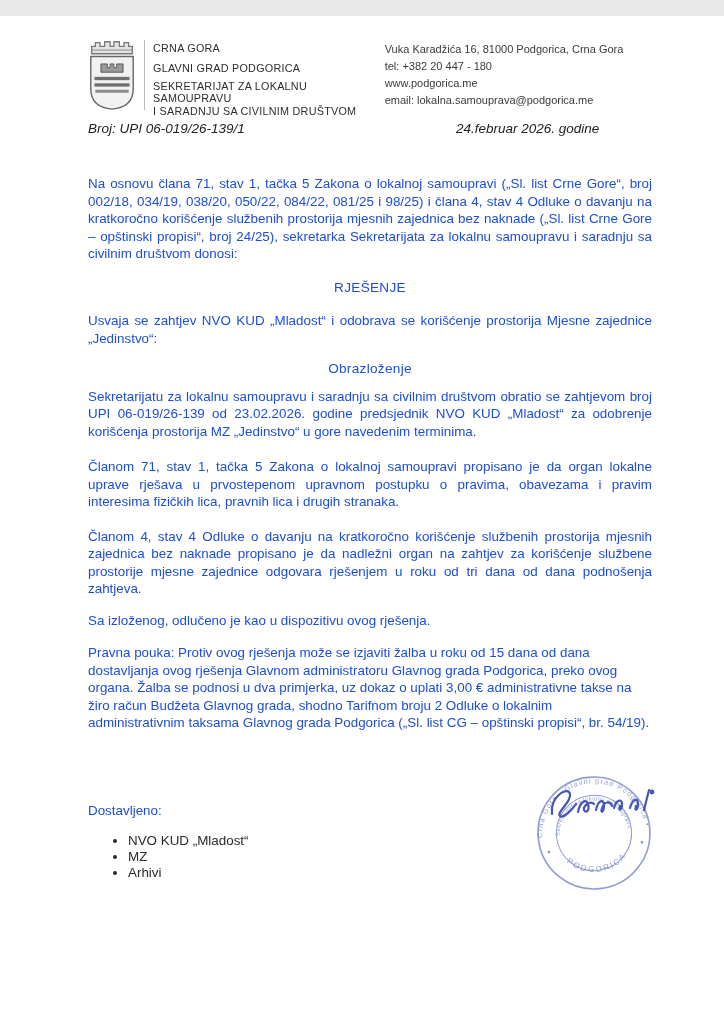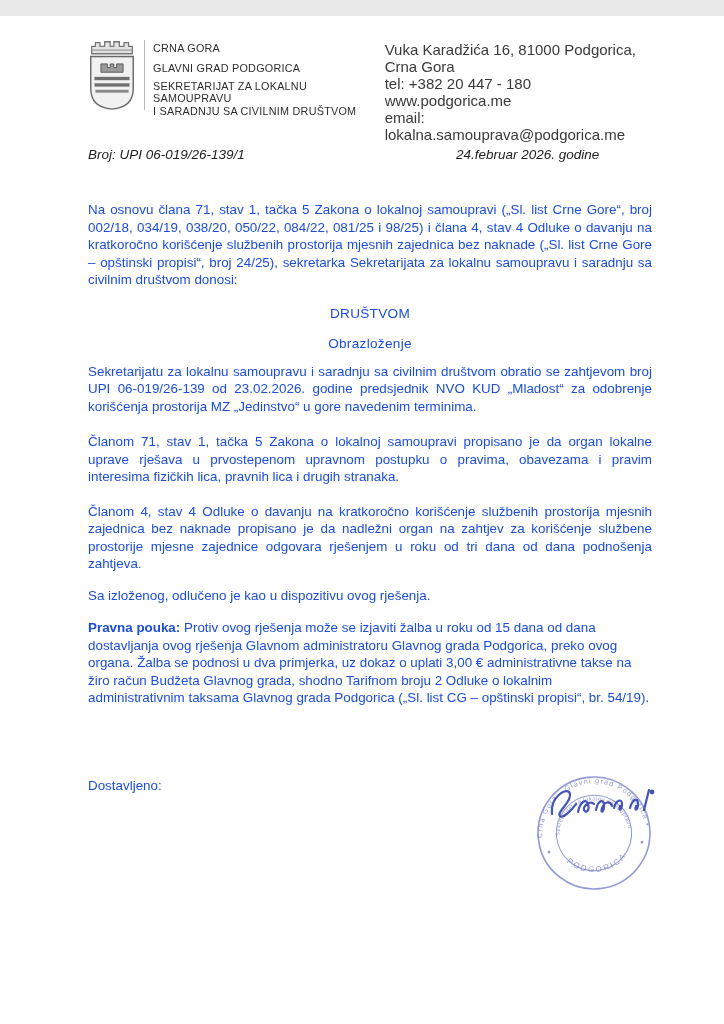--- a/index.html
+++ b/index.html
@@ -18,40 +18,40 @@
   
   .header-row { display: flex; align-items: flex-start; }
   .logo-box { width: 48px; height: 74px; flex: 0 0 auto; }
   .divider { width: 1px; background: #b8b8b8; height: 70px; margin: 2px 8px 0 8px; flex: 0 0 auto; }
   .org-block { padding-top: 4px; }
   .org-line { font-size: 10.8px; letter-spacing: .25px; color: #2e2e2e; }
   .org-line.l1 { margin-bottom: 8px; }
   .org-line.l2 { margin-bottom: 6px; }
   .org-line.l3 { margin-bottom: 1px; }
   .contact-block { margin-left: auto; padding-top: 3px; width: 272px; }
-  .contact-line { font-size: 15px; line-height: 17px; color: #3a3a3a; }
+  .contact-line { font-size: 11px; line-height: 17px; color: #3a3a3a; }
   .broj-row { position: relative; margin-top: 4px; font-size: 13.5px; color: #222; height: 18px; font-style: italic; }
   .broj-number { position: absolute; left: 0; top: 0; }
   .doc-date { position: absolute; left: 368px; top: 0; }
   
   .body-text { font-size: 13.4px; line-height: 17.5px; color: #1d4ed8; }
   p.just { text-align: justify; }
   .p-intro { margin-top: 36px; }
   .h-center { text-align: center; font-size: 13.6px; letter-spacing: .3px; }
   .h-rjesenje { margin-top: 16px; }
   .p-decision { margin-top: 16px; }
   ul.doc-list { margin-top: 17px; padding-left: 40px; list-style: disc; }
   ul.doc-list li { font-size: 13.4px; line-height: 16.2px; }
   .h-obrazlozenje { margin-top: 13px; }
   .p-r0 { margin-top: 10px; }
   .p-r1 { margin-top: 18px; }
   .p-r2 { margin-top: 17px; }
   .p-conclusion { margin-top: 14px; }
   .p-legal { margin-top: 15px; text-align: left; }
-  .p-legal b { font-weight: bold; }
+  .p-legal b { font-weight: normal; }
   
   .stamp-wrap { position: absolute; left: 533px; top: 756px; width: 122px; height: 122px; opacity: .8; transform: rotate(-6deg); pointer-events: none; }
   .sig-scribble { position: absolute; left: 546px; top: 766px; width: 118px; height: 44px; pointer-events: none; }
   .sig-block { position: absolute; right: 72px; top: 806px; text-align: right; font-size: 13.4px; line-height: 18px; color: #222; }
   
   .dist-label { margin-top: 70px; font-size: 13.4px; }
   ul.dist-list { margin-top: 14px; padding-left: 40px; list-style: disc; }
   ul.dist-list li { font-size: 13.4px; line-height: 16.2px; }
 </style>
 </head>
@@ -90,22 +90,23 @@
     </div>
   </div>
 
   <div class="broj-row">
     <span class="broj-number">Broj: UPI 06-019/26-139/1</span>
     <span class="doc-date">24.februar 2026. godine</span>
   </div>
 
   <p class="body-text just p-intro">Na osnovu člana 71, stav 1, tačka 5 Zakona o lokalnoj samoupravi („Sl. list Crne Gore“, broj 002/18, 034/19, 038/20, 050/22, 084/22, 081/25 i 98/25) i člana 4, stav 4 Odluke o davanju na kratkoročno korišćenje službenih prostorija mjesnih zajednica bez naknade („Sl. list Crne Gore – opštinski propisi“, broj 24/25), sekretarka Sekretarijata za lokalnu samoupravu i saradnju sa civilnim društvom donosi:</p>
 
-  <div class="body-text h-center h-rjesenje">DRUŠTVOM</div>
+  <div class="body-text h-center h-rjesenje">RJEŠENJE</div>
 
+  <p class="body-text just p-decision">Usvaja se zahtjev NVO KUD „Mladost“ i odobrava se korišćenje prostorija Mjesne zajednice „Jedinstvo“:</p>
 
 
   <div class="body-text h-center h-obrazlozenje">Obrazloženje</div>
 
   <p class="body-text just p-r0">Sekretarijatu za lokalnu samoupravu i saradnju sa civilnim društvom obratio se zahtjevom broj UPI 06-019/26-139 od 23.02.2026. godine predsjednik NVO KUD „Mladost“ za odobrenje korišćenja prostorija MZ „Jedinstvo“ u gore navedenim terminima.</p>
   <p class="body-text just p-r1">Članom 71, stav 1, tačka 5 Zakona o lokalnoj samoupravi propisano je da organ lokalne uprave rješava u prvostepenom upravnom postupku o pravima, obavezama i pravim interesima fizičkih lica, pravnih lica i drugih stranaka.</p>
   <p class="body-text just p-r2">Članom 4, stav 4 Odluke o davanju na kratkoročno korišćenje službenih prostorija mjesnih zajednica bez naknade propisano je da nadležni organ na zahtjev za korišćenje službene prostorije mjesne zajednice odgovara rješenjem u roku od tri dana od dana podnošenja zahtjeva.</p>
   <p class="body-text p-conclusion">Sa izloženog, odlučeno je kao u dispozitivu ovog rješenja.</p>
 
   <p class="body-text p-legal"><b>Pravna pouka:</b><span> Protiv ovog rješenja može se izjaviti žalba u roku od 15 dana od dana dostavljanja ovog rješenja Glavnom administratoru Glavnog grada Podgorica, preko ovog organa. Žalba se podnosi u dva primjerka, uz dokaz o uplati 3,00 € administrativne takse na žiro račun Budžeta Glavnog grada, shodno Tarifnom broju 2 Odluke o lokalnim administrativnim taksama Glavnog grada Podgorica („Sl. list CG – opštinski propisi“, br. 54/19).</span></p>
@@ -146,14 +147,19 @@
         <path d="M68 26 C 70 18, 76 16, 76 22 C 76 28, 72 30, 74 24"></path>
         <path d="M84 26 C 86 18, 92 14, 92 22 C 92 28, 88 30, 90 24"></path>
         <path d="M103 8 L 98 28"></path>
         <circle cx="106" cy="10" r="1.3" fill="#3344b0"></circle>
       </g>
     </svg>
   </div>
 
 
   <div class="body-text dist-label">Dostavljeno:</div>
+  <ul class="dist-list">
+    <li>NVO KUD „Mladost“</li>
+    <li>MZ</li>
+    <li>Arhivi</li>
+  </ul>
 
 </div>
 
 </body></html>

